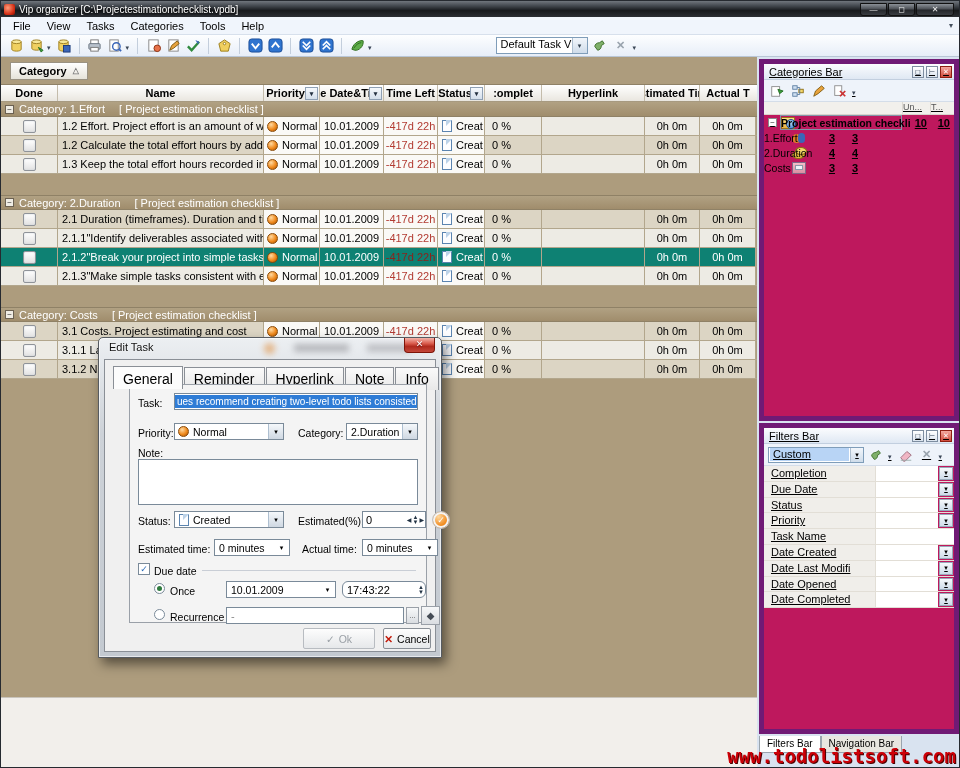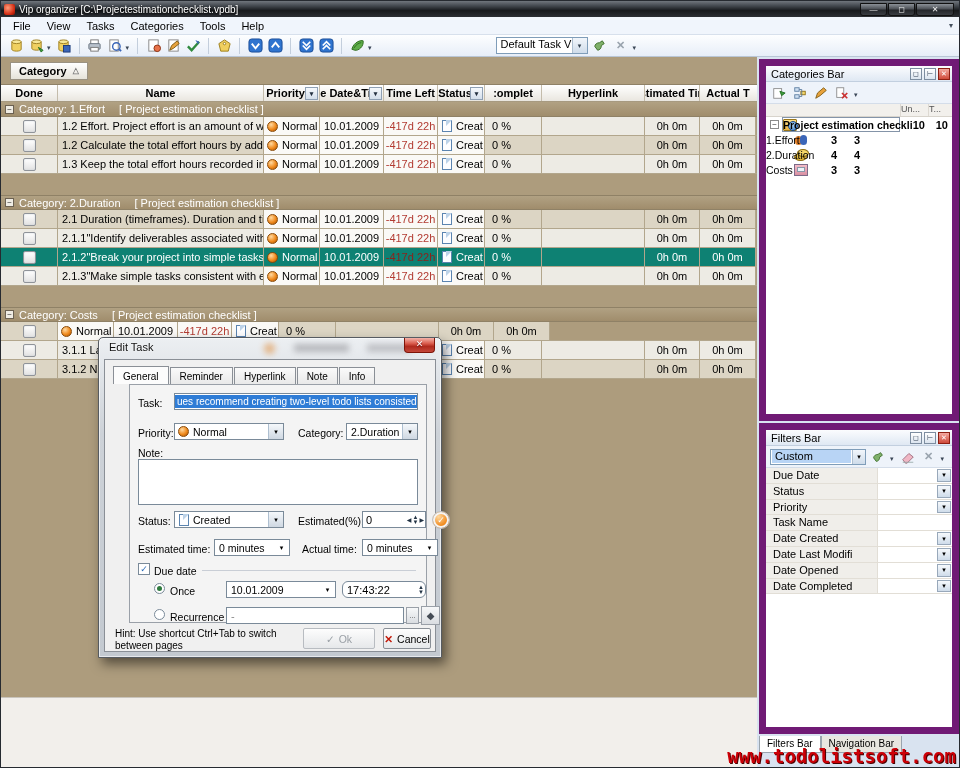--- a/index.html
+++ b/index.html
@@ -98,21 +98,21 @@
   .sum-act{width:56px;}
   .bottom-tabs{position:absolute;left:0;top:675px;width:756px;height:21px;background:#ffffff;
     border-top:1px solid #8a8a8a;display:flex;}
   .btab{border-right:1px solid #9a9a9a;border-bottom:1px solid #9a9a9a;padding:2px 6px;
     font-size:10px;background:#fdfdfc;height:17px;}
   .btab.small{background:#eceae4;}
   .bottom-strip{position:absolute;left:0;top:696px;width:960px;height:72px;background:#f2efeb;
     border-top:1px solid #c9c4bc;}
   
   .sidebar{position:absolute;left:756px;top:56px;width:204px;height:712px;background:#d9e3f0;}
-  .panel{position:absolute;left:2px;right:2px;background:#ffffff;border:7px solid #701a75;}
+  .panel{position:absolute;left:2px;right:2px;background:#be185d;border:5px solid #701a75;text-decoration:underline;}
   .panel-cat{top:2px;height:362px;}
   .panel-flt{top:366px;height:311px;}
   .phead{height:16px;background:linear-gradient(#fbfcfe,#dfe8f3);border-bottom:1px solid #c2cfdf;
     display:flex;align-items:center;padding:0 2px 0 5px;font-size:11px;}
   .pbtns{margin-left:auto;display:flex;gap:2px;}
   .pbtn{width:12px;height:12px;border:1px solid #7d8da0;font-size:7px;line-height:10px;
     text-align:center;background:linear-gradient(#fff,#dbe4ef);color:#2c3c50;}
   .pbtn.close{background:linear-gradient(#f4a9a0,#cf4a3a);color:#fff;border-color:#8e1f12;}
   .ptools{height:22px;background:#eef3fa;border-bottom:1px solid #d4dde9;display:flex;
     align-items:center;gap:3px;padding-left:4px;}
@@ -173,21 +173,21 @@
   .sm1{left:165px;top:5px;width:11px;height:11px;border-radius:50%;background:#e0872f;}
   .sm2{left:195px;top:6px;width:55px;height:8px;background:#8d8d92;}
   .sm3{left:268px;top:6px;width:45px;height:8px;background:#9a9aa0;}
   .dlg-close{position:absolute;right:6px;top:0;width:31px;height:15px;border:1px solid #7e1408;
     border-top:none;border-radius:0 0 4px 4px;color:#fff;font-size:9px;line-height:13px;text-align:center;
     background:linear-gradient(#f4b3a9,#d95a4b 40%,#b02a1d 60%,#c4473a);text-shadow:0 1px 1px #600;}
   .dlg-client{position:absolute;left:5px;top:21px;right:5px;bottom:5px;background:#f0f0f0;
     border:1px solid #8a8f96;font-size:11px;}
   .tabs{position:absolute;left:8px;top:6px;display:flex;}
   .tab{border:1px solid #8a8f96;border-bottom:none;padding:3px 9px 2px;background:linear-gradient(#fafafa,#e8e8e8);
-    margin-right:1px;font-size:10px;position:relative;top:1px;}
+    margin-right:1px;font-size:14px;position:relative;top:1px;}
   .tab.active{background:#fcfcfc;top:0;padding-top:4px;z-index:2;}
   .tabpage{position:absolute;left:24px;right:8px;top:24px;height:239px;border:1px solid #9aa0a8;
     background:#f4f4f4;}
   .lbl{position:absolute;font-size:10.5px;white-space:nowrap;}
   .input{position:absolute;height:17px;background:#fff;border:1px solid #7a8schema7a8a99;border:1px solid #7a8a99;
     display:flex;align-items:center;overflow:hidden;}
   .seltext{background:#2e7cd6;color:#fff;font-size:10px;padding:1px 2px;white-space:nowrap;}
   .wcombo{position:absolute;height:17px;background:#fff;border:1px solid #7a8a99;display:flex;
     align-items:center;font-size:10.5px;overflow:hidden;}
   .wcombo .dd{margin-left:auto;width:15px;align-self:stretch;border-left:1px solid #aebfd0;
@@ -493,20 +493,21 @@
         </div>
         <div class="group-header gap">
           <span class="expand-box">−</span>
           <span class="gh-label">Category: Costs</span>
           <span class="gh-suffix">[ Project estimation checklist ]</span>
         </div>
         <div class="grid-row row-dark">
           <div class="cell c-done">
             <span class="checkbox"></span>
           </div>
+          <div class="cell c-name">3.1 Costs. Project estimating and cost</div>
           <div class="cell c-pri mid"><span class="pball"></span>Normal</div>
           <div class="cell c-due mid">10.01.2009</div>
           <div class="cell c-left mid">-417d 22h</div>
           <div class="cell c-status mid"><span class="docicon"></span>Creat</div>
           <div class="cell c-comp">0 %</div>
           <div class="cell c-link"></div>
           <div class="cell c-est">0h 0m</div>
           <div class="cell c-act">0h 0m</div>
         </div>
         <div class="grid-row row-light">
@@ -655,20 +656,25 @@
             <svg viewBox="0 0 16 16">
               <path d="M2 11l7-7 5 4-7 7H5z" fill="#f0b6c4" stroke="#9a6a7a"></path>
               <path d="M2 14h12" stroke="#9aa"></path>
             </svg>
           </span>
         <span class="tbtn" style="color:#9aa4ae;font-weight:bold;">✕</span>
         <span class="tiny-caret">▾</span>
       </div>
       <div>
           <div class="flt-row">
+            <span class="flbl">Completion</span>
+            <span class="fval"></span>
+            <span class="fdd">▾</span>
+          </div>
+          <div class="flt-row">
             <span class="flbl">Due Date</span>
             <span class="fval"></span>
             <span class="fdd">▾</span>
           </div>
           <div class="flt-row">
             <span class="flbl">Status</span>
             <span class="fval"></span>
             <span class="fdd">▾</span>
           </div>
           <div class="flt-row">
@@ -790,21 +796,20 @@
             </span>
         </span>
         <span class="radio" style="position:absolute;left:24px;top:224px;"></span>
         <span class="lbl" style="left:40px;top:226px;">Recurrence</span>
         <span class="input" style="left:96px;top:222px;width:178px;padding-left:4px;color:#888;">
           <span>-</span>
         </span>
         <span class="mini-btn" style="position:absolute;left:276px;top:222px;width:13px;height:17px;">...</span>
         <span class="mini-btn" style="position:absolute;left:291px;top:221px;width:19px;height:19px;font-size:10px;color:#454c55;">◆</span>
       </div>
-      <span class="hint" style="left:10px;top:268px;width:180px;">Hint: Use shortcut Ctrl+Tab to switch between pages</span>
       <span class="dlg-btn disabled" style="left:198px;top:268px;width:72px;">
         <span style="color:#9aa0a6;">✓</span>
         <span>Ok</span>
       </span>
       <span class="dlg-btn" style="left:278px;top:268px;width:48px;">
         <span style="color:#c21807;font-weight:bold;">✕</span>
         <span>Cancel</span>
       </span>
     </div>
   </div>

